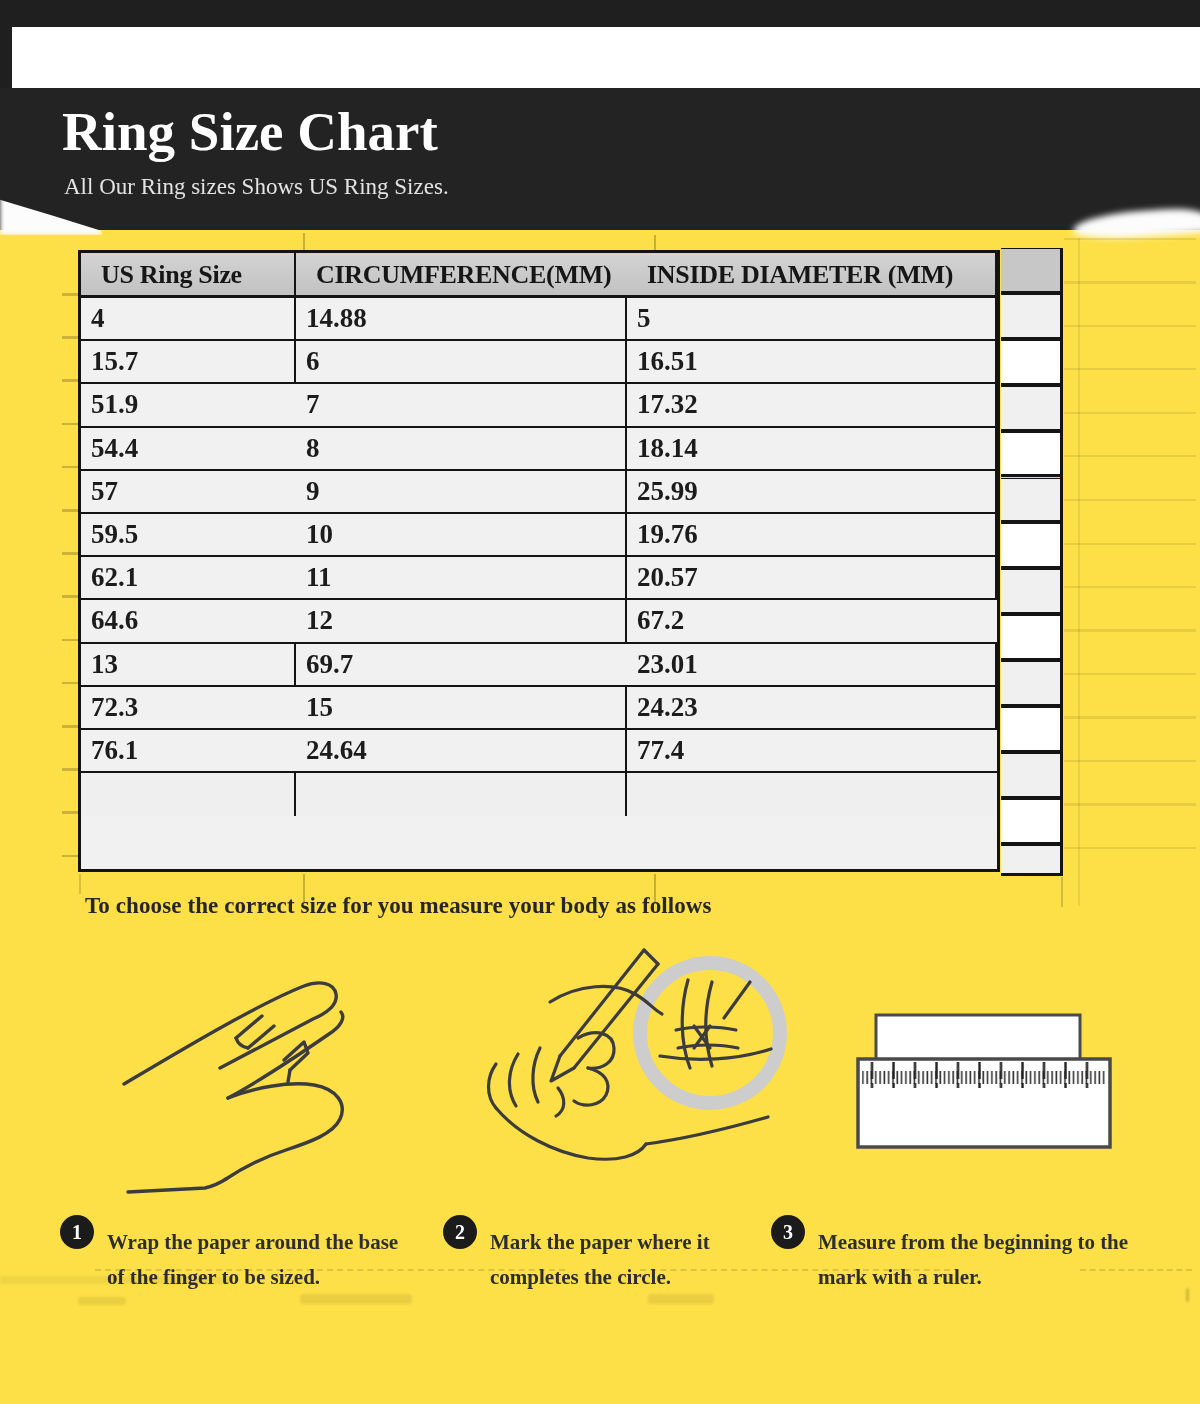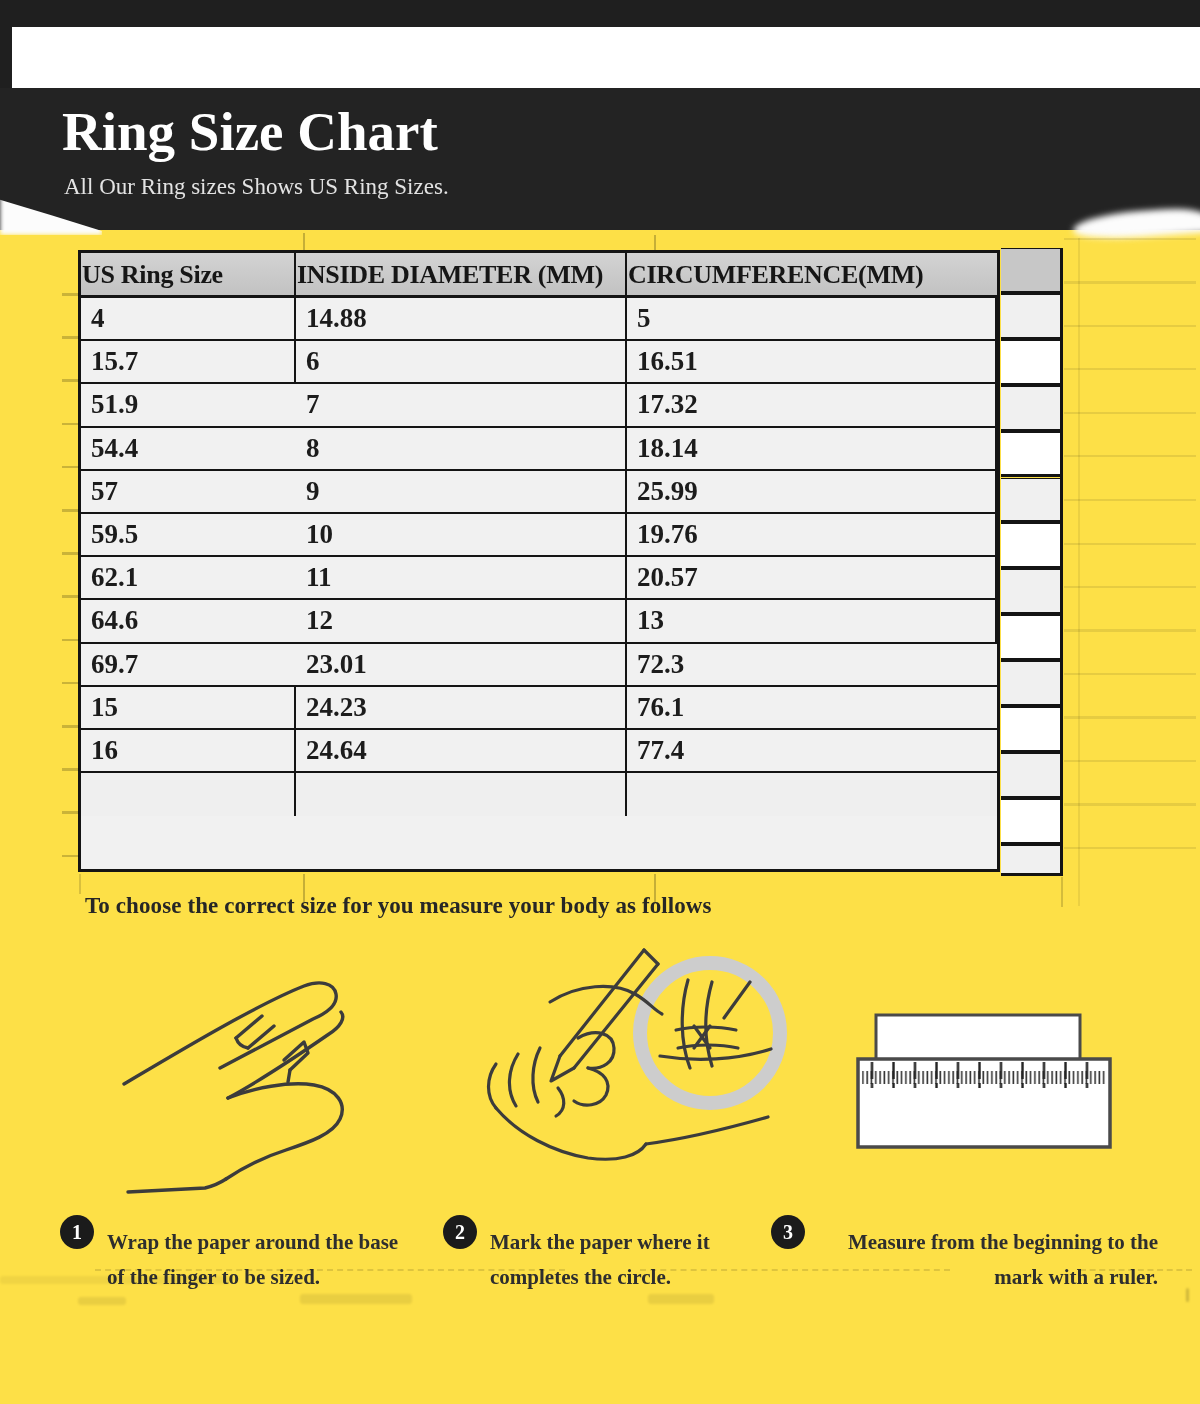--- a/index.html
+++ b/index.html
@@ -28,21 +28,21 @@
   .right-vline{position:absolute;left:1078px;top:238px;width:2px;height:668px;background:rgba(0,0,0,.07);}
   .faint-dash{position:absolute;top:1269px;height:0;border-top:2px dashed rgba(0,0,0,.12);}
   .smudge{position:absolute;background:rgba(0,0,0,.08);border-radius:3px;filter:blur(1px);}
 
   
   .size-table{position:absolute;left:78px;top:250px;width:922px;box-sizing:border-box;
       border:3px solid #141414;display:grid;grid-template-columns:215px 331px 1fr;
       grid-template-rows:45px repeat(13,43.2px) 10px;background:#f1f1f1;}
   .th{background:linear-gradient(#d3d3d3,#c2c2c2);border-bottom:3px solid #141414;
       border-right:2.5px solid #141414;font-size:26px;font-weight:bold;color:#161616;
-      padding:7px 0 0 1px;letter-spacing:-.3px;white-space:nowrap;overflow:hidden;}
+      padding:7px 0 0 20px;letter-spacing:-.3px;white-space:nowrap;overflow:hidden;}
   .td{background:#f1f1f1;border-bottom:2.8px solid #141414;border-right:2.5px solid #141414;
       font-size:27px;font-weight:bold;color:#1c1c1c;padding:5px 0 0 10px;white-space:nowrap;}
   .te{background:#efefef;border-right:2.5px solid #141414;}
   .lastcol{border-right:none;}
 
   
   .extra-col{position:absolute;left:1001px;top:248px;width:62px;height:628px;overflow:hidden;
              border-right:3px solid #141414;border-bottom:3.5px solid #141414;box-sizing:border-box;}
   .extra-cell{position:absolute;left:0;width:62px;height:45.9px;box-sizing:border-box;
               border-bottom:3px solid #141414;border-top:1px solid #141414;}
@@ -52,21 +52,21 @@
                    color:#262626;letter-spacing:.1px;}
   .illus{position:absolute;}
   .step{position:absolute;}
   .step-badge{position:absolute;left:0;top:2px;width:34px;height:34px;border-radius:50%;
               background:#1b1b1b;color:#fff;font-size:20px;font-weight:bold;
               display:flex;align-items:center;justify-content:center;}
   .step-text{position:absolute;left:47px;top:12px;font-size:21px;font-weight:bold;color:#2e2e2e;
              line-height:35px;}
   .s1 .step-text{width:305px;}
   .s2 .step-text{width:262px;}
-  .s3 .step-text{width:340px;text-align:right;}
+  .s3 .step-text{width:340px;}
 </style>
 </head>
 <body>
 
 <div id="canvas">
 
   <div class="top-strip"></div>
   <div class="left-edge"></div>
   <div class="white-stripe"></div>
   <div class="title-band">
@@ -80,22 +80,22 @@
   <div class="right-vline"></div>
   <div class="ghost-v" style="left:303px;top:233px;height:17px"></div>
   <div class="ghost-v" style="left:654px;top:235px;height:15px"></div>
   <div class="ghost-v" style="left:303px;top:874px;height:28px"></div>
   <div class="ghost-v" style="left:654px;top:874px;height:28px"></div>
   <div class="ghost-v" style="left:79px;top:874px;height:20px;background:rgba(0,0,0,.14)"></div>
   <div class="ghost-v" style="left:1061px;top:877px;height:30px;background:rgba(0,0,0,.16)"></div>
 
   <div class="size-table">
     <div class="th">US Ring Size</div>
+    <div class="th lastcol">CIRCUMFERENCE(MM)</div>
     <div class="th">INSIDE DIAMETER (MM)</div>
-    <div class="th lastcol">CIRCUMFERENCE(MM)</div>
   <div class="td">4</div>
       <div class="td">14.88</div>
       <div class="td">5</div>
       <div class="td">15.7</div>
       <div class="td">6</div>
       <div class="td">16.51</div>
       <div class="td lastcol">51.9</div>
       <div class="td">7</div>
       <div class="td">17.32</div>
       <div class="td lastcol">54.4</div>
@@ -105,28 +105,28 @@
       <div class="td">9</div>
       <div class="td">25.99</div>
       <div class="td lastcol">59.5</div>
       <div class="td">10</div>
       <div class="td">19.76</div>
       <div class="td lastcol">62.1</div>
       <div class="td">11</div>
       <div class="td">20.57</div>
       <div class="td lastcol">64.6</div>
       <div class="td">12</div>
+      <div class="td lastcol">67.2</div>
       <div class="td">13</div>
       <div class="td lastcol">69.7</div>
       <div class="td">23.01</div>
       <div class="td lastcol">72.3</div>
       <div class="td">15</div>
       <div class="td">24.23</div>
       <div class="td lastcol">76.1</div>
-      <div class="td">16</div>
       <div class="td">24.64</div>
       <div class="td lastcol">77.4</div>
       <div class="te"></div>
       <div class="te"></div>
       <div class="te lastcol"></div>
     </div>
 
   <div class="extra-col">
       <div class="extra-cell" style="top: 0px; background: rgb(199, 199, 199);"></div>
       <div class="extra-cell" style="top: 45.9px; background: rgb(240, 240, 240);"></div>

